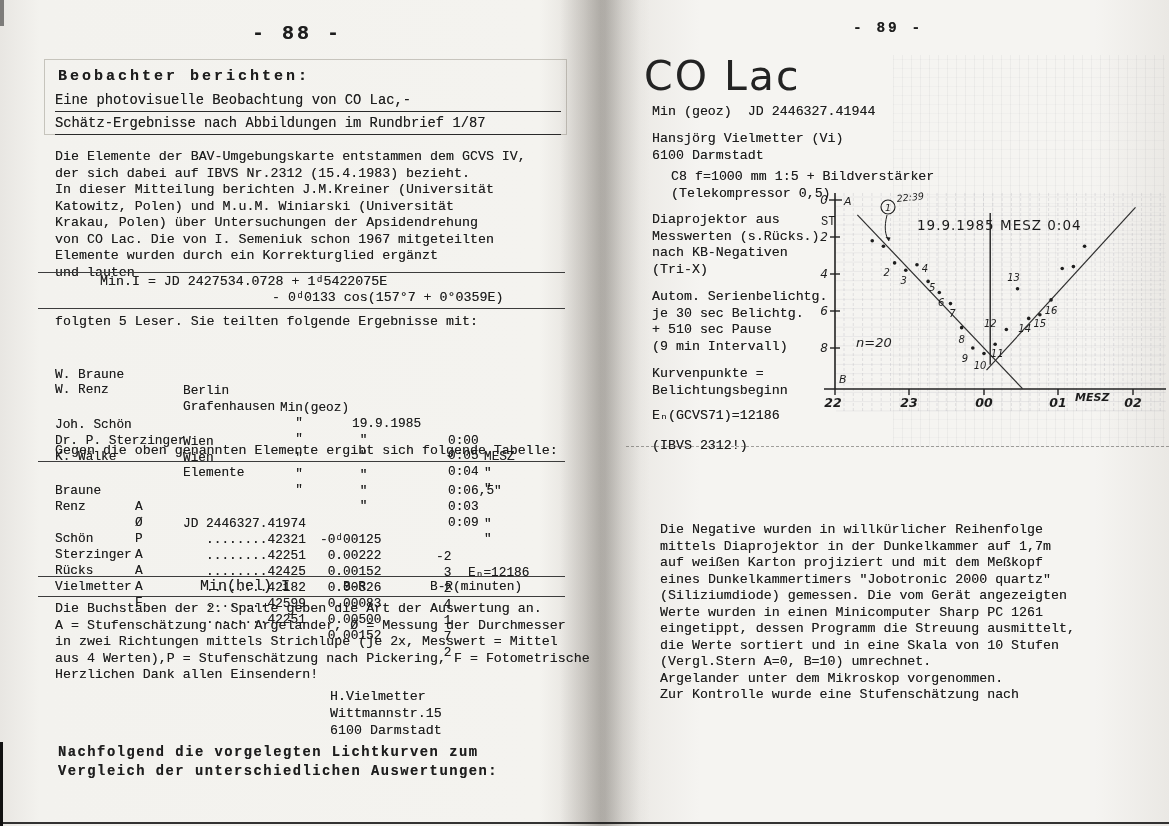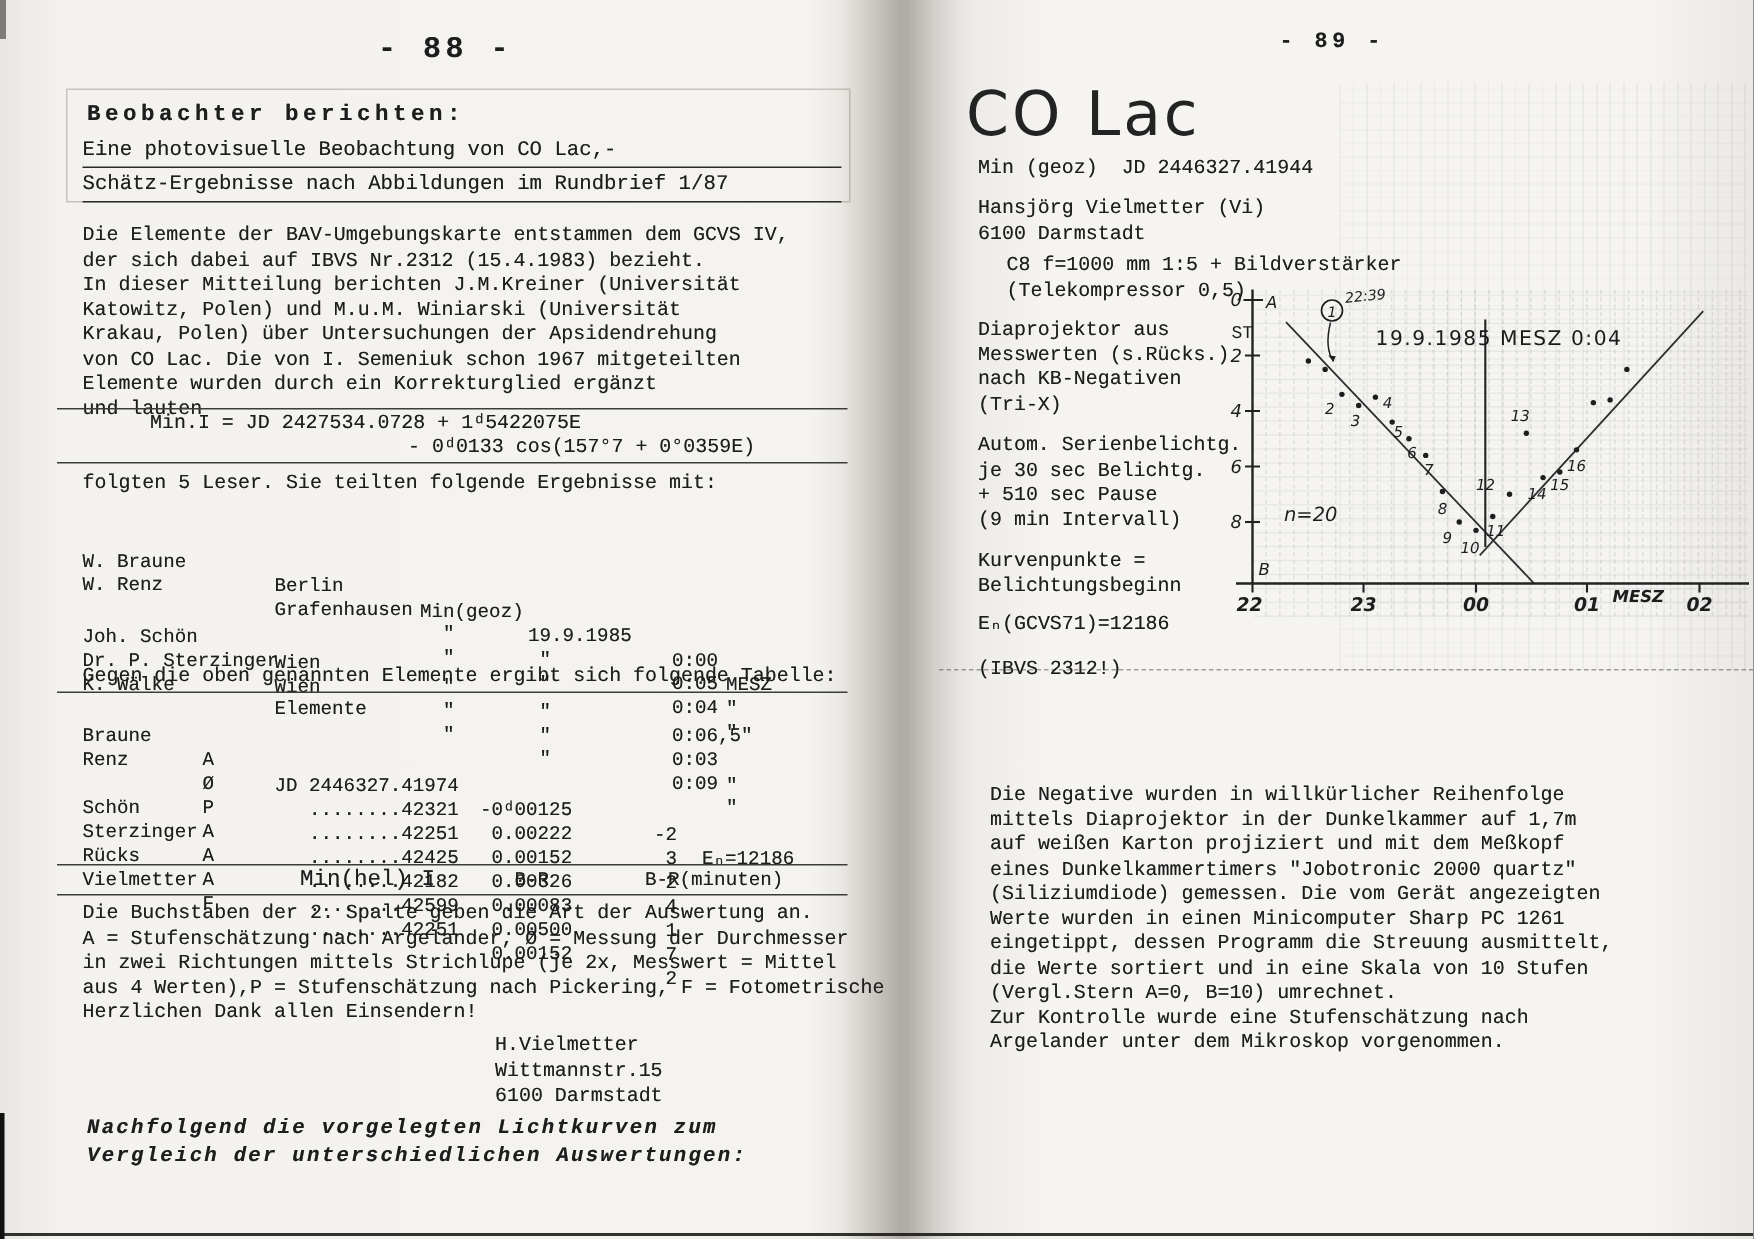--- a/index.html
+++ b/index.html
@@ -180,21 +180,21 @@
       <div>aus 4 Werten),P = Stufenschätzung nach Pickering, F = Fotometrische</div>
       <div>Herzlichen Dank allen Einsendern!</div>
     </div>
 
     <div class="flow" style="left:330px;top:688px;line-height:17px;">
       <div>H.Vielmetter</div>
       <div>Wittmannstr.15</div>
       <div>6100 Darmstadt</div>
     </div>
 
-    <div class="flow b" style="left:58px;top:744px;font-size:13.8px;letter-spacing:1.5px;line-height:18.5px;font-style:italic;">
+    <div class="flow b" style="left:58px;top:744px;font-size:13.8px;letter-spacing:1.5px;line-height:18.5px;">
       <div>Nachfolgend die vorgelegten Lichtkurven zum</div>
       <div>Vergleich der unterschiedlichen Auswertungen:</div>
     </div>
   </div>
 
   <div>
     <div class="t b" style="left:853px;top:20px;letter-spacing:3px;font-size:14.5px;">- 89 -</div>
 
     <div class="bleed" style="left:893px;top:55px;width:272px;height:392px;"></div>
     <div class="dashedge" style="left:626px;top:446px;width:543px;"></div>
@@ -381,22 +381,22 @@
     <div class="flow" style="left:660px;top:522px;">
       <div>Die Negative wurden in willkürlicher Reihenfolge</div>
       <div>mittels Diaprojektor in der Dunkelkammer auf 1,7m</div>
       <div>auf weißen Karton projiziert und mit dem Meßkopf</div>
       <div>eines Dunkelkammertimers "Jobotronic 2000 quartz"</div>
       <div>(Siliziumdiode) gemessen. Die vom Gerät angezeigten</div>
       <div>Werte wurden in einen Minicomputer Sharp PC 1261</div>
       <div>eingetippt, dessen Programm die Streuung ausmittelt,</div>
       <div>die Werte sortiert und in eine Skala von 10 Stufen</div>
       <div>(Vergl.Stern A=0, B=10) umrechnet.</div>
+      <div>Argelander unter dem Mikroskop vorgenommen.</div>
       <div>Zur Kontrolle wurde eine Stufenschätzung nach</div>
-      <div>Argelander unter dem Mikroskop vorgenommen.</div>
     </div>
   </div>
 
   <div class="gutter" style="left:560px;width:90px;background:linear-gradient(90deg,rgba(60,55,48,0) 0%,rgba(60,55,48,0.16) 30%,rgba(60,55,48,0.22) 45%,rgba(60,55,48,0.06) 70%,rgba(60,55,48,0) 100%);"></div>
   <div class="artifact" style="left:0;top:742px;width:3px;height:84px;"></div>
   <div class="artifact" style="left:0;top:822px;width:1169px;height:2px;opacity:.85;"></div>
   <div class="artifact" style="left:0;top:0;width:4px;height:26px;opacity:.5;"></div>
 
 </div>
 

